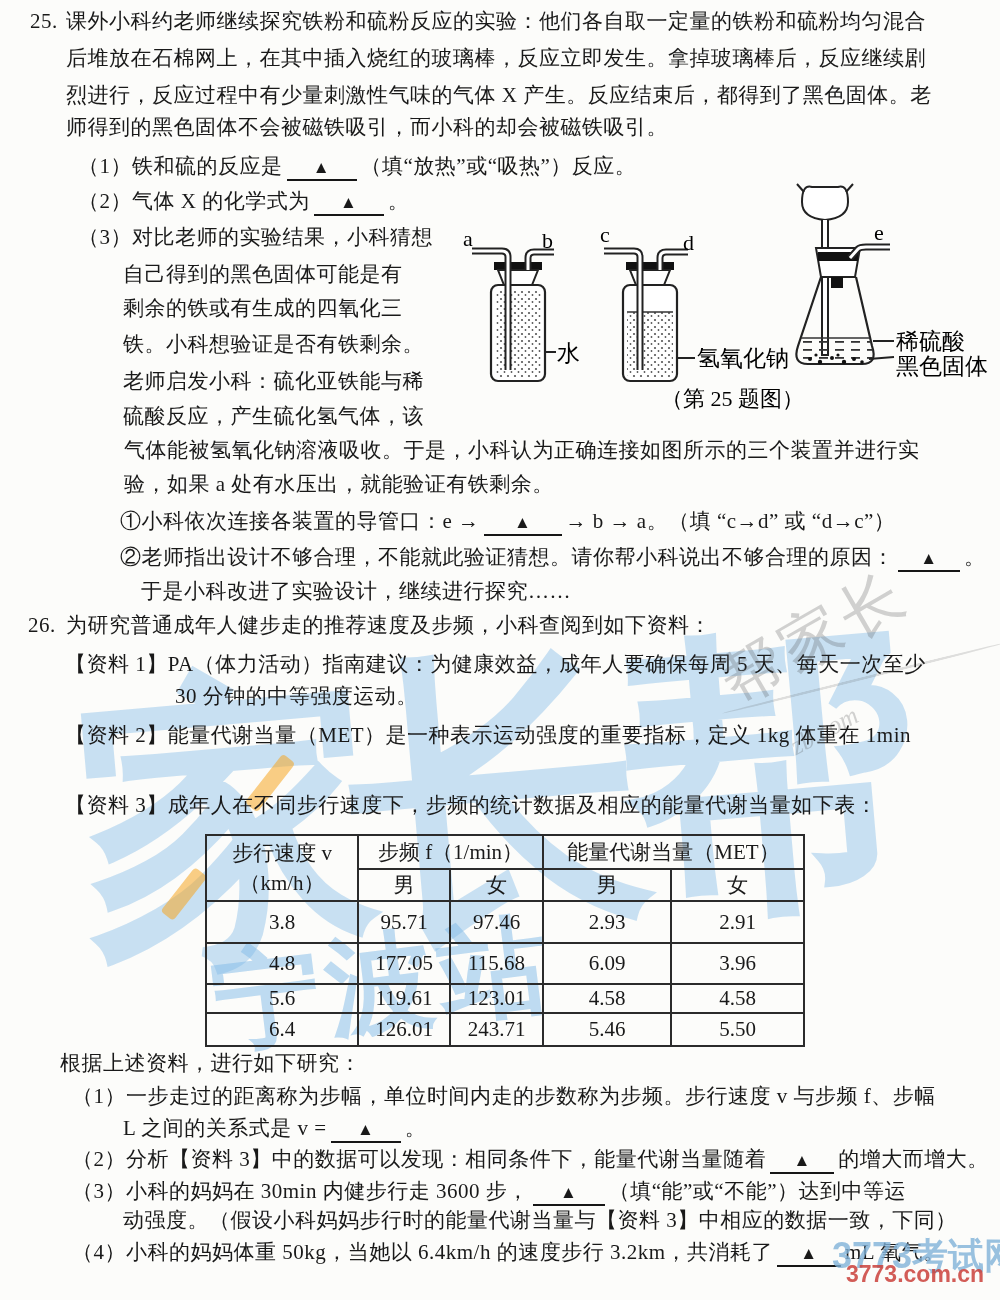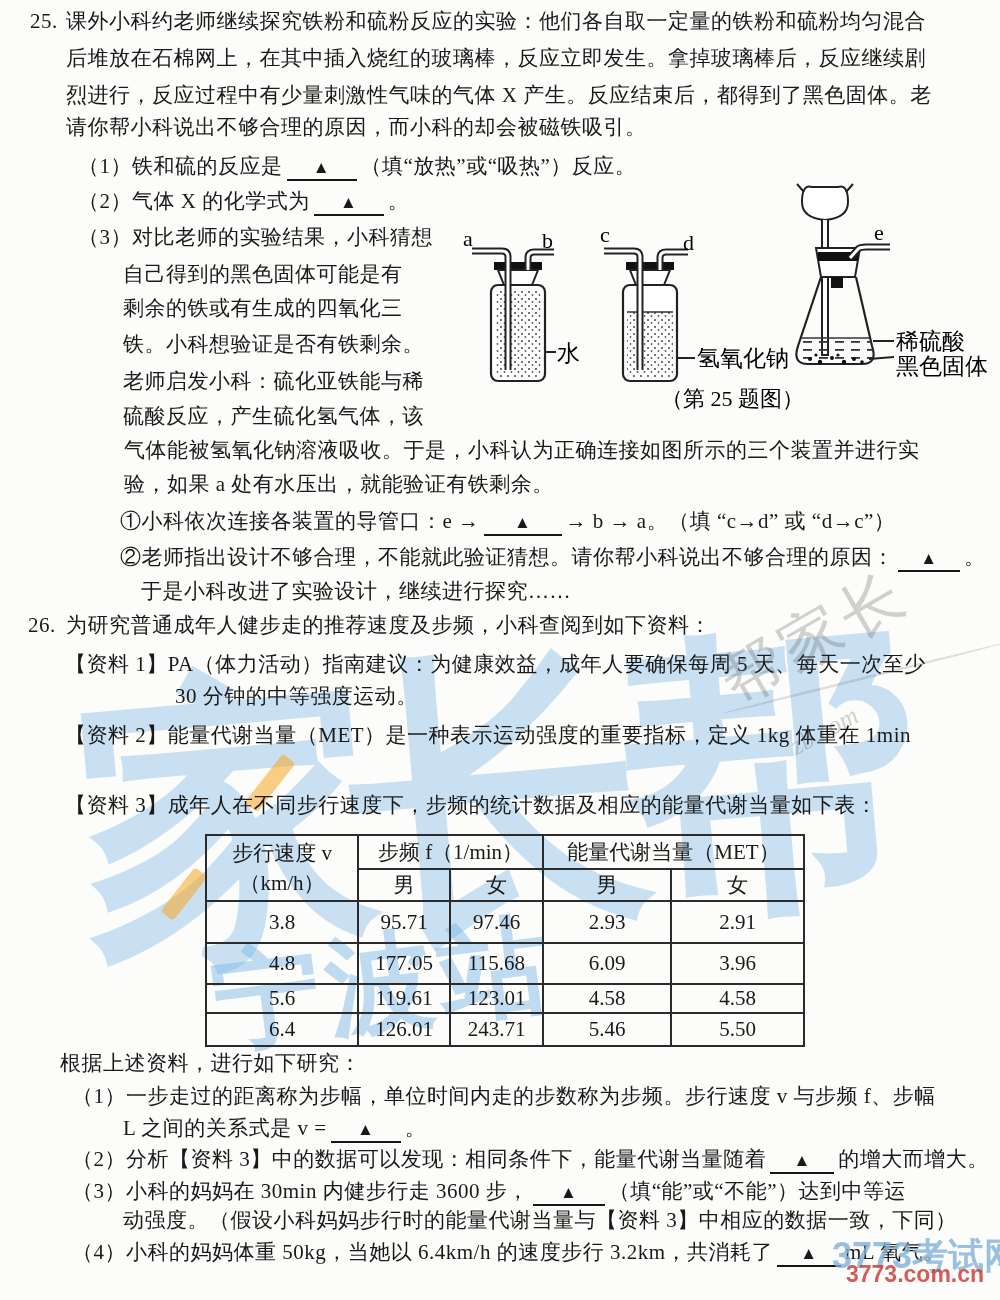--- a/index.html
+++ b/index.html
@@ -76,21 +76,21 @@
 
   <div class="wm wm-logo">家长帮</div>
   <div class="wm wm-logo-sub">宁波站</div>
   <div class="wm wm-slash wm-slash1"></div>
   <div class="wm wm-slash wm-slash2"></div>
 
   <div class="ln" style="left:30px;top:8px">25.</div>
   <div class="ln" style="left:66px;top:8px">课外小科约老师继续探究铁粉和硫粉反应的实验：他们各自取一定量的铁粉和硫粉均匀混合</div>
   <div class="ln" style="left:66px;top:45px">后堆放在石棉网上，在其中插入烧红的玻璃棒，反应立即发生。拿掉玻璃棒后，反应继续剧</div>
   <div class="ln" style="left:66px;top:82px">烈进行，反应过程中有少量刺激性气味的气体 X 产生。反应结束后，都得到了黑色固体。老</div>
-  <div class="ln" style="left:66px;top:114px">请你帮小科说出不够合理的原因，而小科的却会被磁铁吸引。</div>
+  <div class="ln" style="left:66px;top:114px">师得到的黑色固体不会被磁铁吸引，而小科的却会被磁铁吸引。</div>
 
   <div class="ln" style="left:78px;top:153px">
     <span>（1）铁和硫的反应是</span><span class="blank">▲</span><span>（填“放热”或“吸热”）反应。</span>
   </div>
   <div class="ln" style="left:78px;top:188px">
     <span>（2）气体 X 的化学式为</span><span class="blank">▲</span><span>。</span>
   </div>
   <div class="ln" style="left:78px;top:224px">（3）对比老师的实验结果，小科猜想</div>
   <div class="ln" style="left:123px;top:261px">自己得到的黑色固体可能是有</div>
   <div class="ln" style="left:123px;top:295px">剩余的铁或有生成的四氧化三</div>

